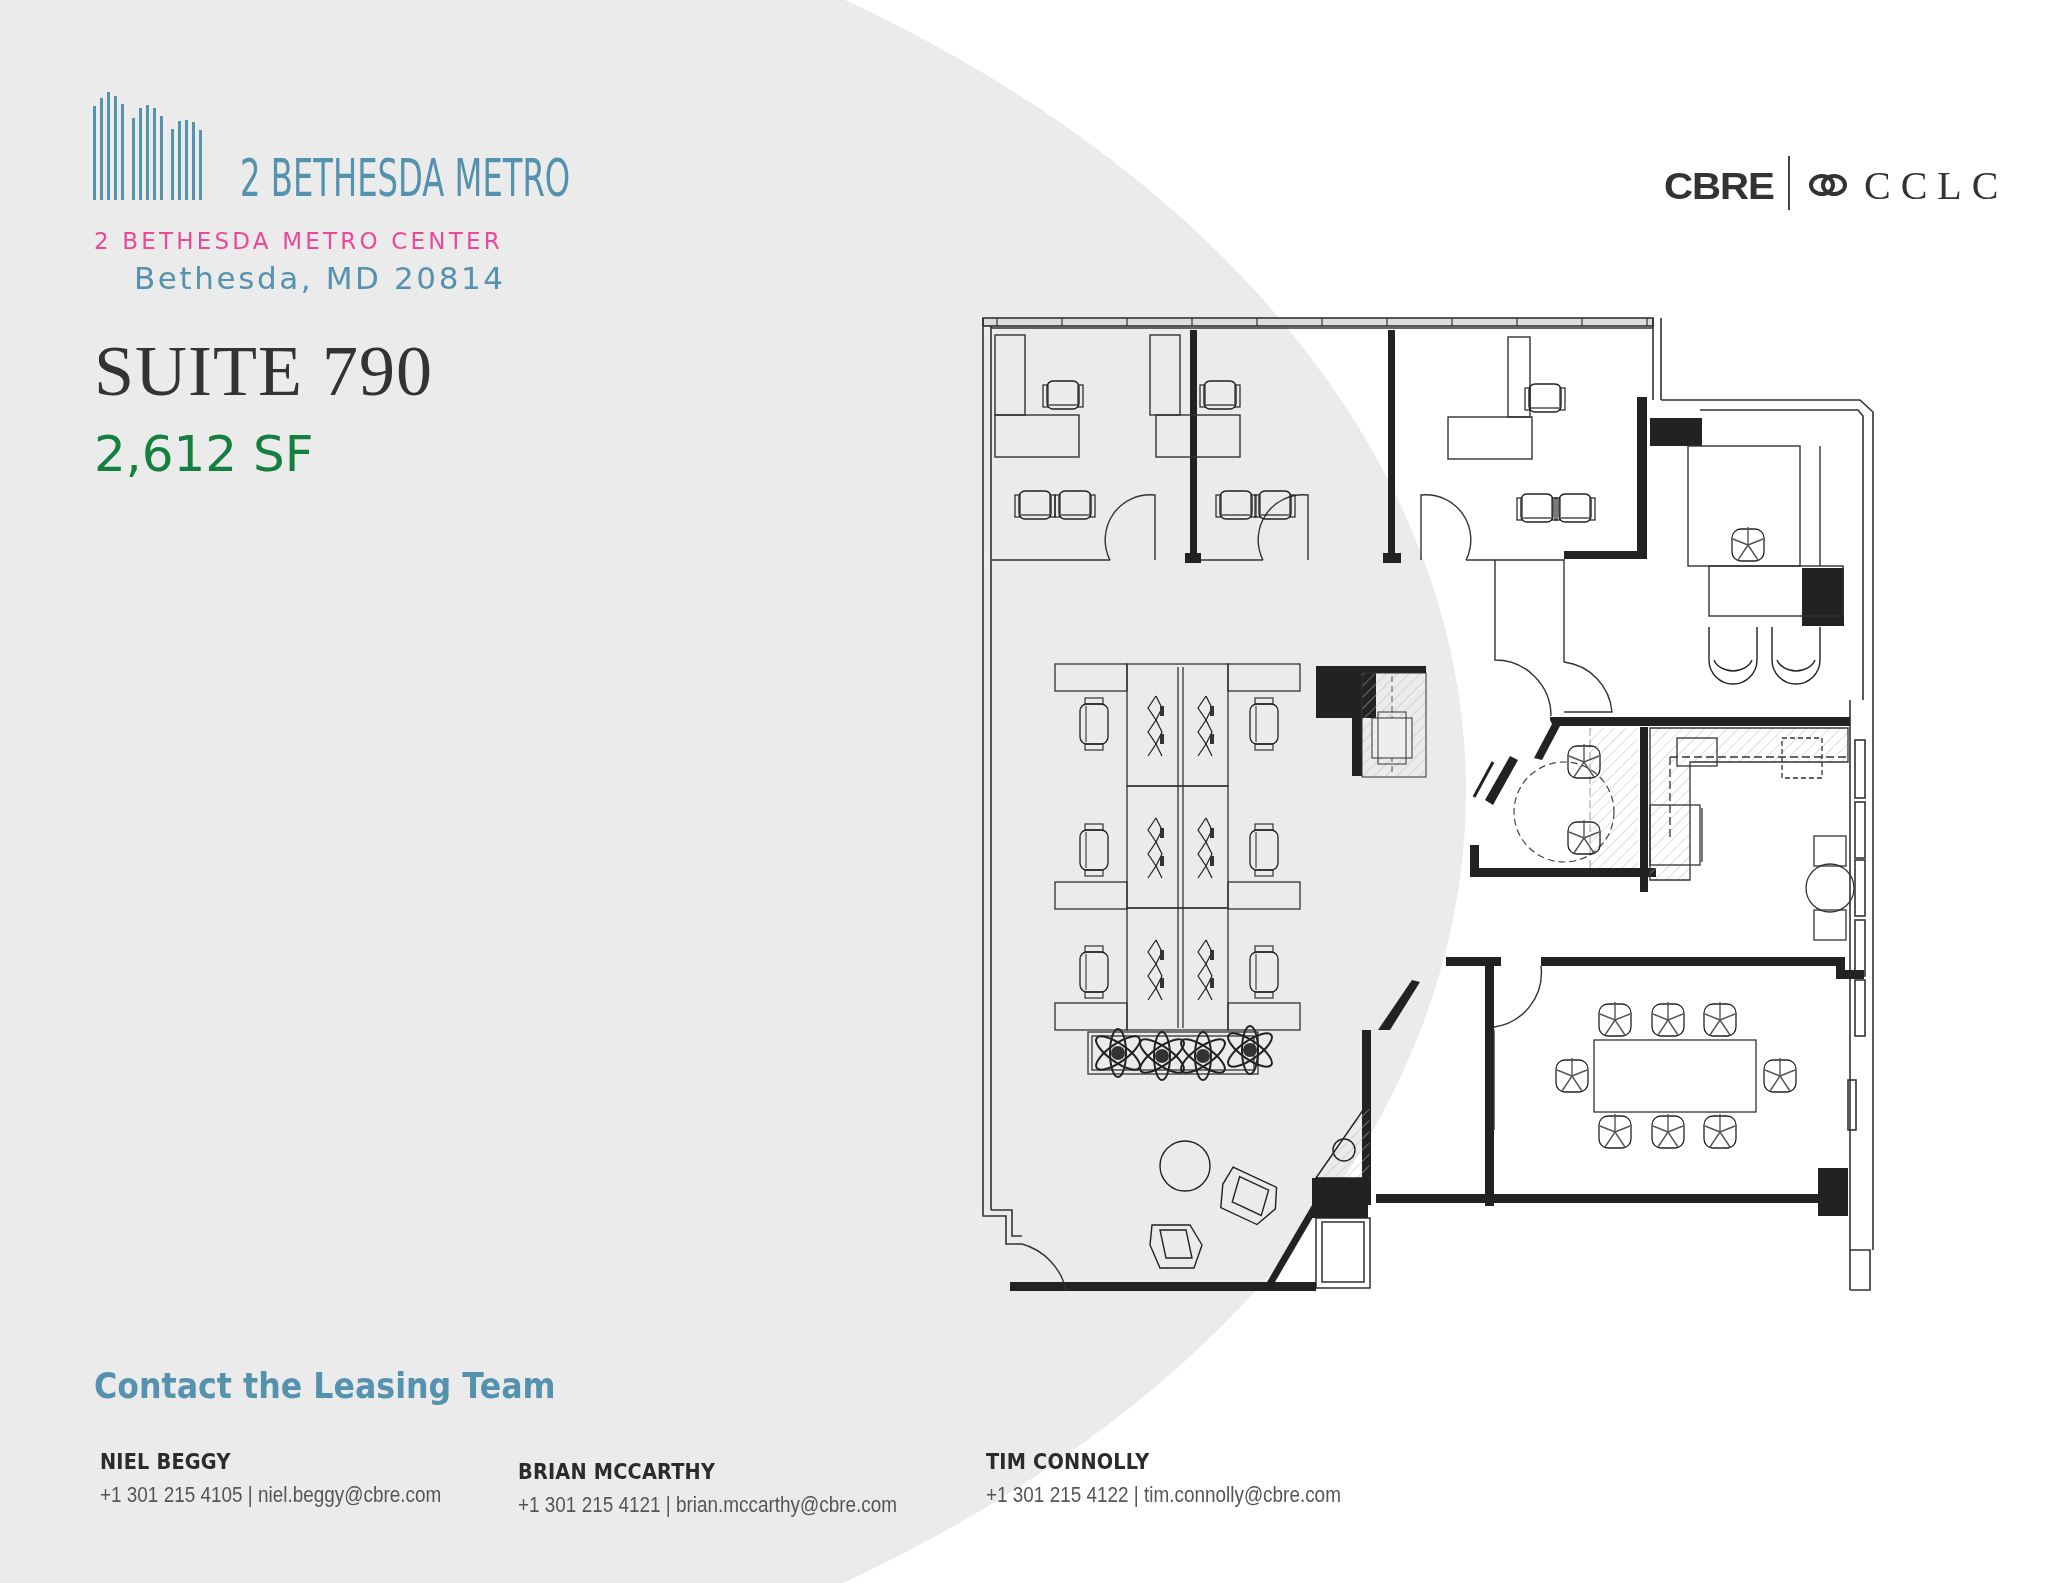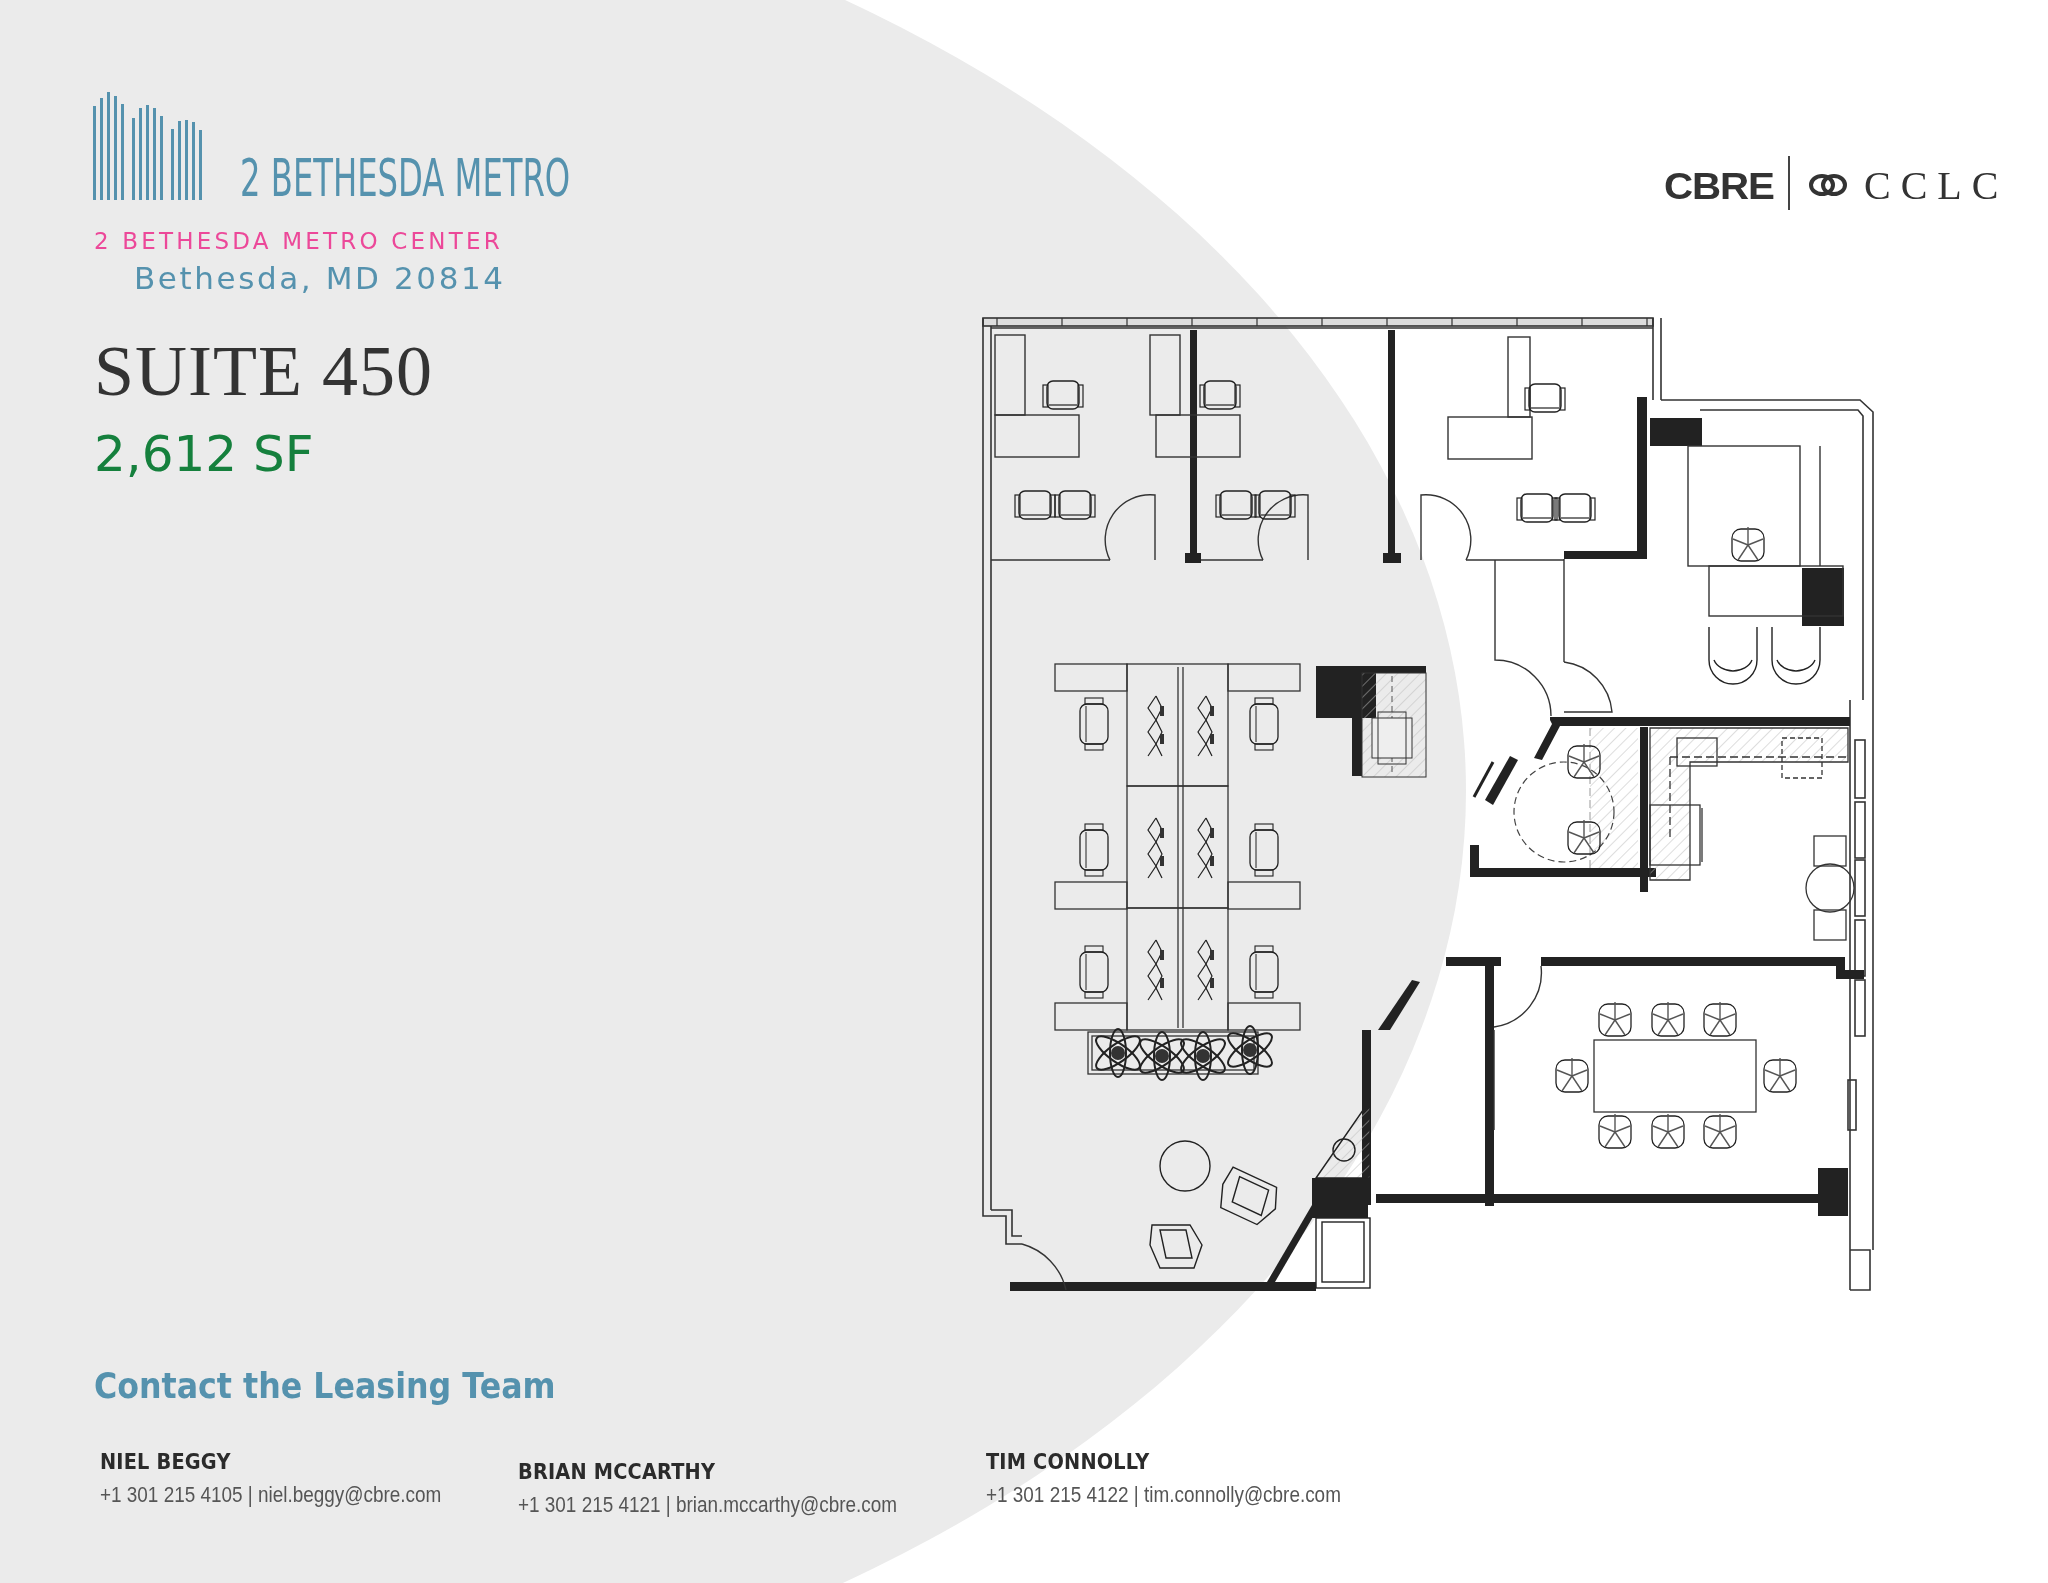--- a/index.html
+++ b/index.html
@@ -101,21 +101,21 @@
     <rect x="85" y="29" width="3" height="79"></rect>
     <rect x="92" y="28" width="3" height="80"></rect>
     <rect x="99" y="30" width="3" height="78"></rect>
     <rect x="106" y="38" width="3" height="70"></rect>
   </g>
 </svg>
 <div class="logo-title">2 BETHESDA METRO</div>
 <div class="addr-line1">2 BETHESDA METRO CENTER</div>
 <div class="addr-line2">Bethesda, MD 20814</div>
 
-<div class="suite-title">SUITE 450</div>
+<div class="suite-title">SUITE 790</div>
 <div class="suite-sf">2,612 SF</div>
 
 <div class="brand-cbre">CBRE</div>
 <div class="brand-divider"></div>
 <svg class="brand-cclc-icon" viewBox="0 0 40 30">
   <ellipse cx="14" cy="15" rx="11" ry="9" fill="none" stroke="#333" stroke-width="4"></ellipse>
   <ellipse cx="26" cy="15" rx="11" ry="9" fill="none" stroke="#333" stroke-width="4"></ellipse>
 </svg>
 <div class="brand-cclc">CCLC</div>
 

